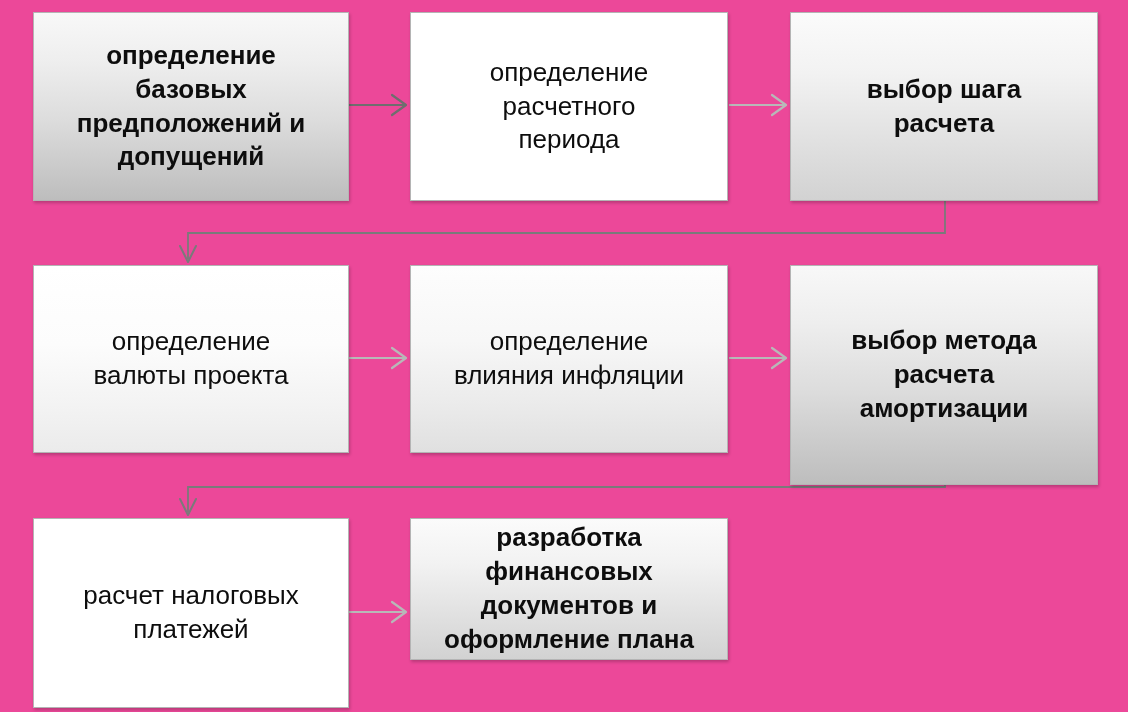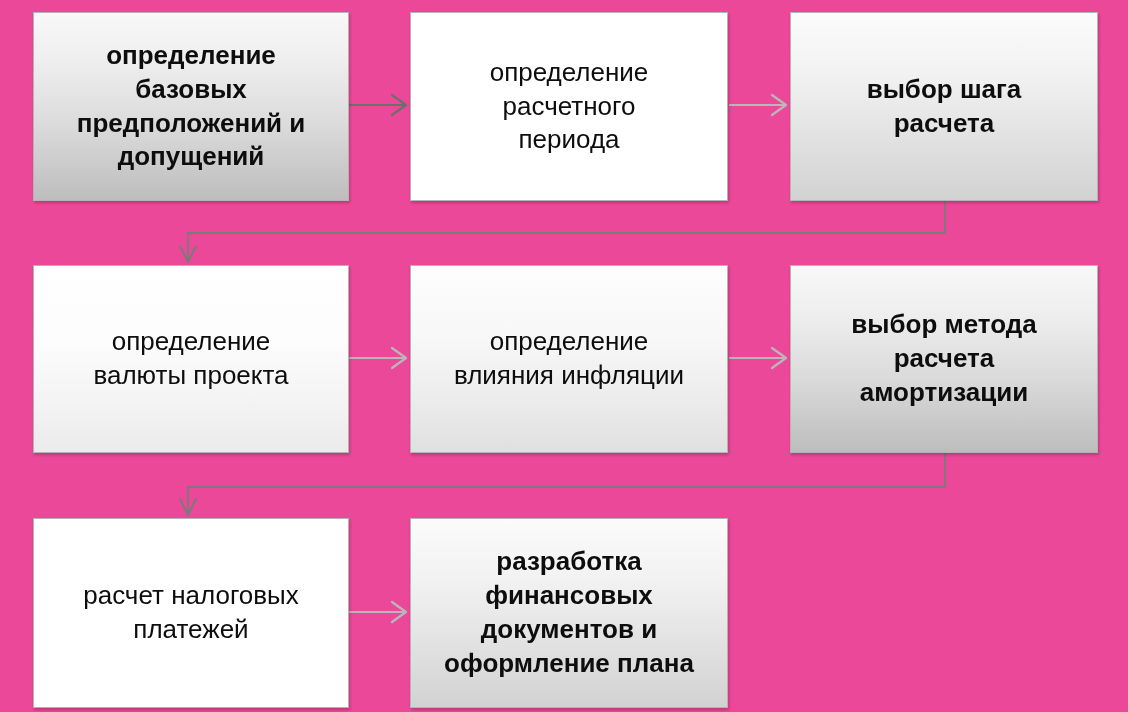--- a/index.html
+++ b/index.html
@@ -138,31 +138,31 @@
   <div class="node fill-soft" style="left:33px; top:265px; width:316px; height:188px; font-size:26px;">
     <span class="node-label w-normal">определение
 валюты проекта</span>
   </div>
 
   <div class="node fill-light" style="left:410px; top:265px; width:318px; height:188px; font-size:26px;">
     <span class="node-label w-normal">определение
 влияния инфляции</span>
   </div>
 
-  <div class="node fill-strong" style="left:790px; top:265px; width:308px; height:188px; font-size:26px;">
+  <div class="node fill-strong" style="left:790px; top:265px; width:308px; height:220px; font-size:26px;">
     <span class="node-label w-bold">выбор метода
 расчета
 амортизации</span>
   </div>
 
   <div class="node fill-white" style="left:33px; top:518px; width:316px; height:190px; font-size:26px;align-items:center;">
     <span class="node-label w-normal">расчет налоговых
 платежей</span>
   </div>
 
-  <div class="node fill-medium" style="left:410px; top:518px; width:318px; height:190px; font-size:26px;">
+  <div class="node fill-medium" style="left:410px; top:518px; width:318px; height:142px; font-size:26px;">
     <span class="node-label w-bold">разработка
 финансовых
 документов и
 оформление плана</span>
   </div>
 
 </div>
 
 </body></html>

